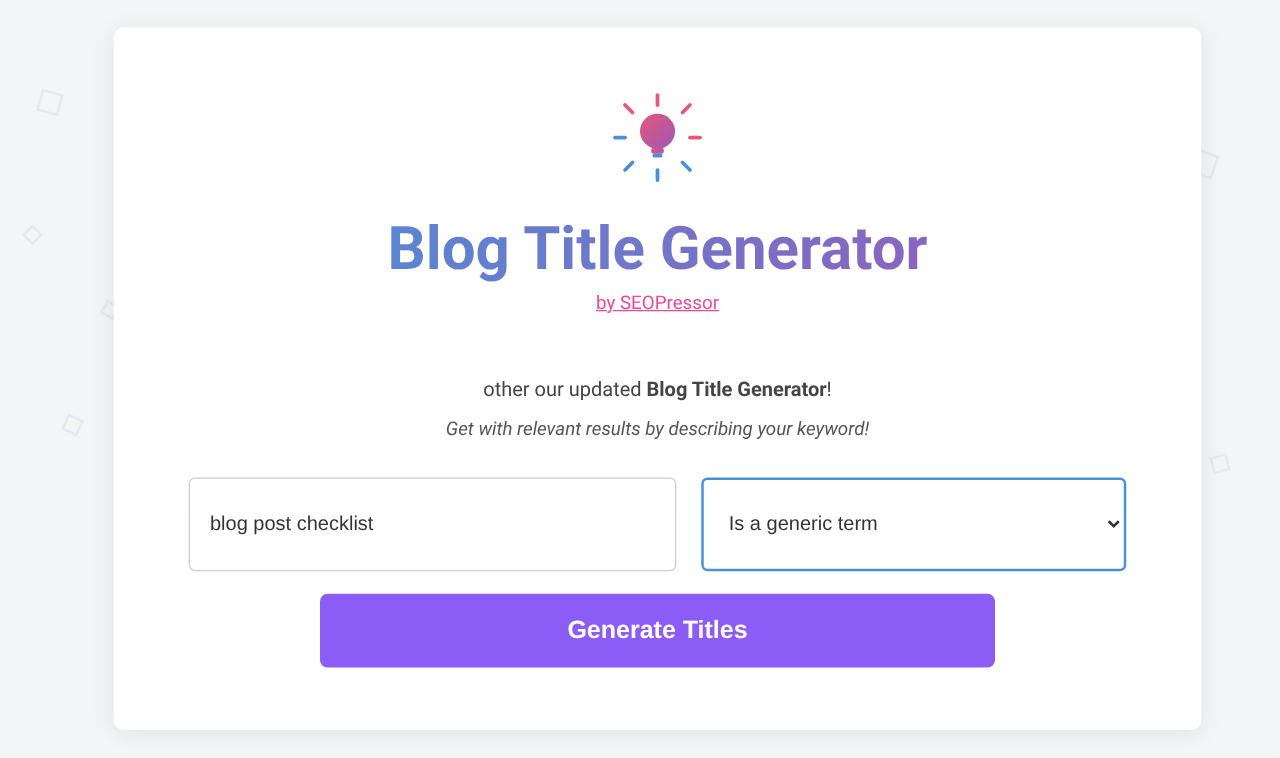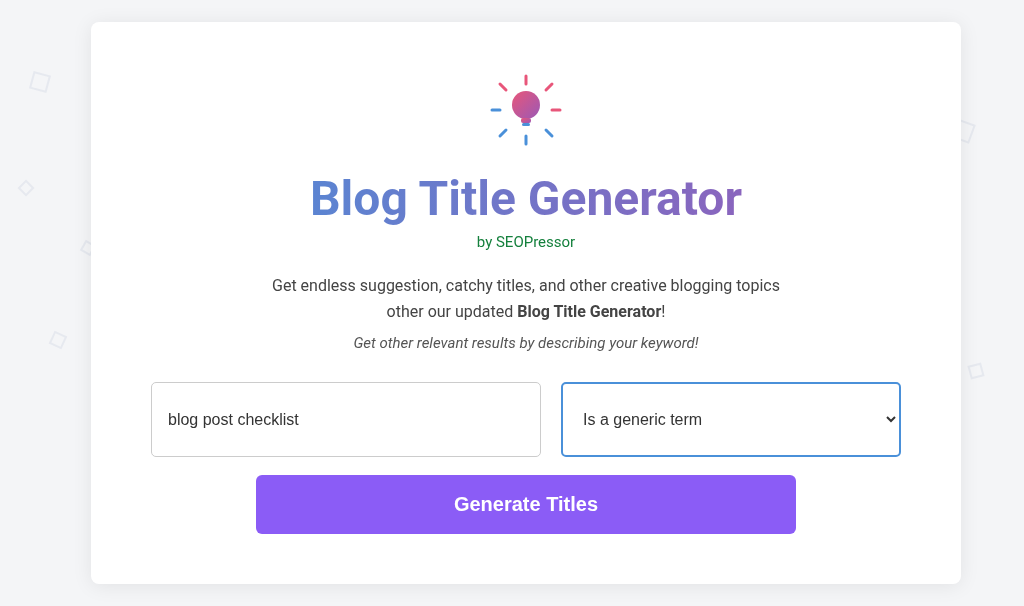--- a/index.html
+++ b/index.html
@@ -101,22 +101,23 @@
       font-weight: 700;
       background: linear-gradient(to right, #4a90d9, #9b59b6);
       -webkit-background-clip: text;
       -webkit-text-fill-color: transparent;
       background-clip: text;
       margin-bottom: 6px;
     }
 
     .app-subtitle {
       font-size: 15px;
-      color: #15803d;
+      color: #ec4899;
       margin-bottom: 22px;
+      text-decoration: underline;
     }
 
     .description {
       font-size: 16px;
       color: #444;
       line-height: 1.6;
       margin-bottom: 10px;
     }
 
     .description strong {
@@ -226,25 +227,25 @@
       <rect x="33" y="46" width="10" height="5" rx="2" fill="url(#bulbGrad)"></rect>
       <rect x="34" y="51" width="8" height="3" rx="1.5" fill="#4a90d9"></rect>
     </svg>
   </div>
 
   <h1 class="app-title">Blog Title Generator</h1>
 
   <p class="app-subtitle">by SEOPressor</p>
 
   <p class="description">
-    <span>Get endless suggestion, catchy titles, and other creative blogging topics</span><br>
+    <br>
     <span>other our updated </span><strong>Blog Title Generator</strong><span>!</span>
   </p>
 
-  <p class="tagline">Get other relevant results by describing your keyword!</p>
+  <p class="tagline">Get with relevant results by describing your keyword!</p>
 
   <div class="input-row">
     <input class="keyword-input" type="text" value="blog post checklist" placeholder="blog post checklist" style="">
     <select class="term-select">
     <option value="Is a generic term">Is a generic term</option><option value="Is a product">Is a product</option><option value="Is a person">Is a person</option><option value="Is a place">Is a place</option><option value="Is a skill">Is a skill</option><option value="Is a brand">Is a brand</option><option value="Is an event">Is an event</option></select>
   </div>
 
   <button class="generate-btn">Generate Titles</button>
 
 </div>

